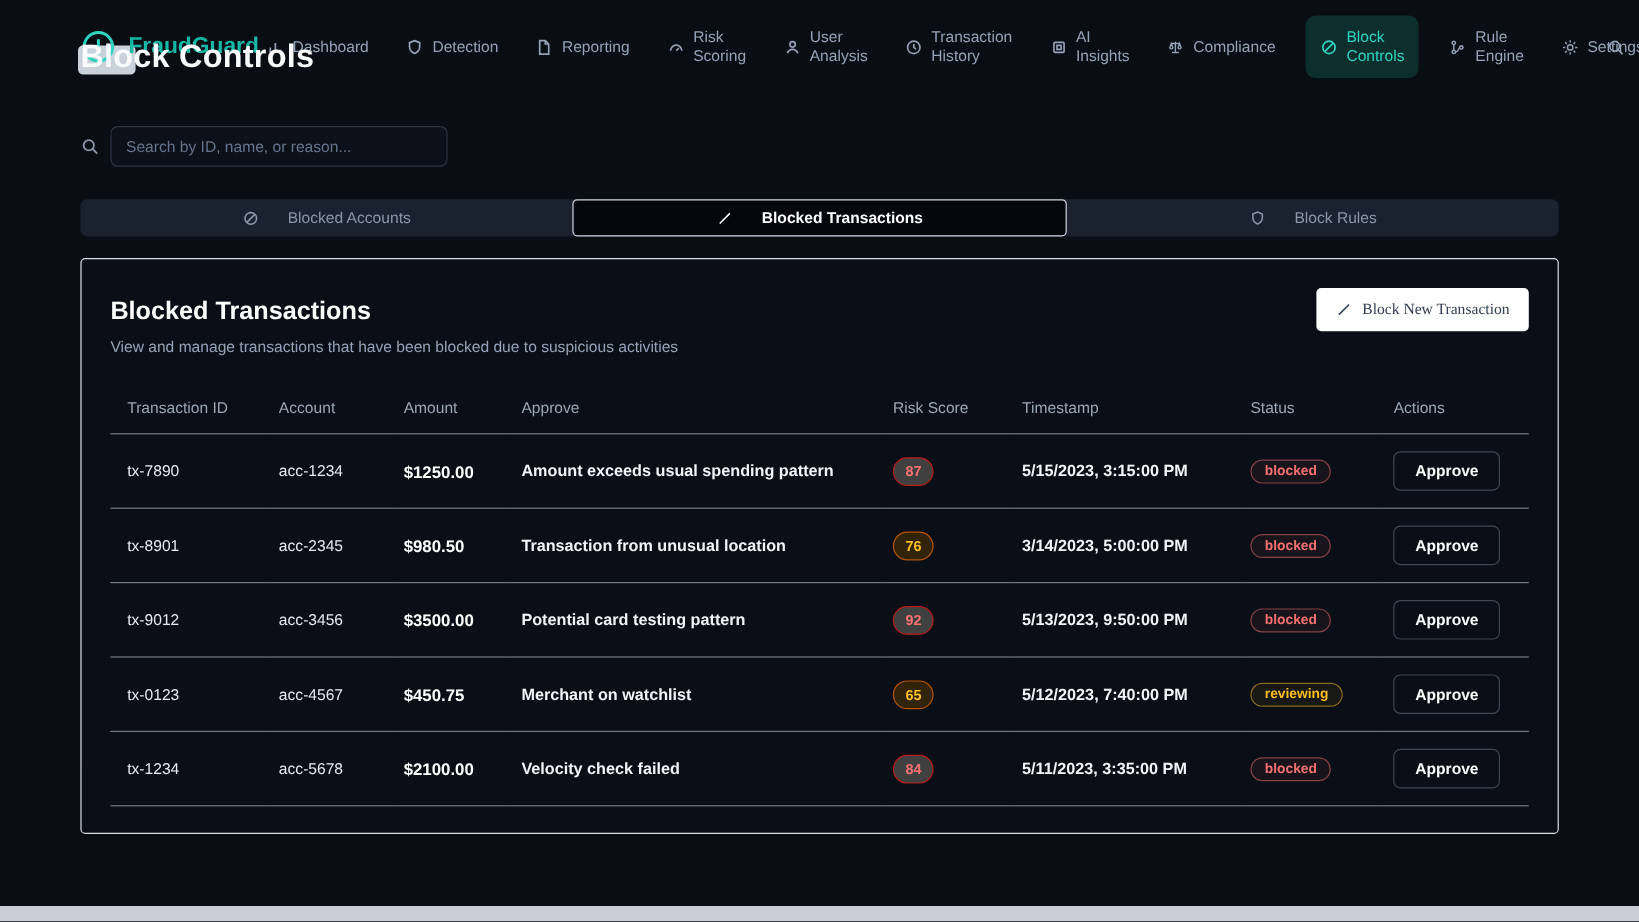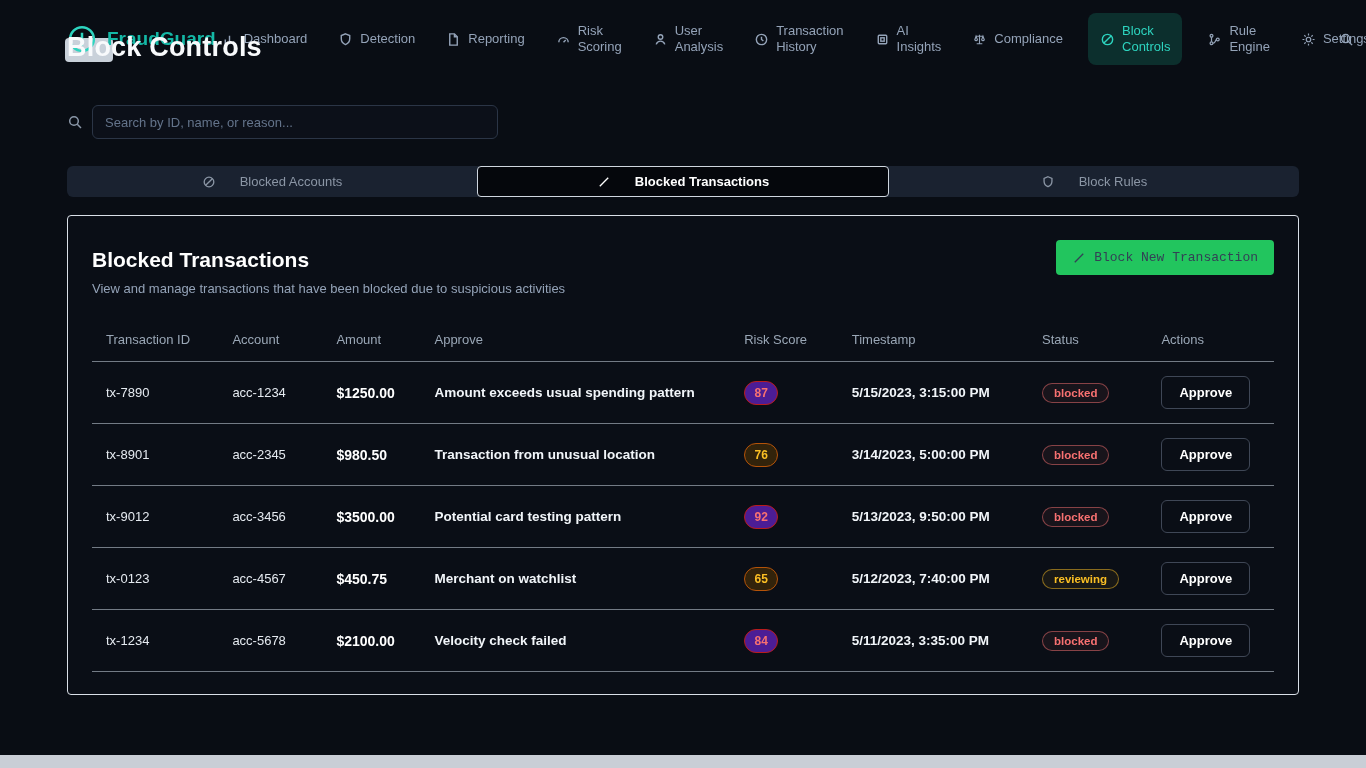--- a/index.html
+++ b/index.html
@@ -33,21 +33,21 @@
   .nav-item .nav-label{ display:inline-block; max-width:5.4em; line-height:1.25; }
   .nav-item.active{ background:#0c2f2d; color:#2dd4bf; padding:10px 12px; }
   .nav-item svg{ flex:0 0 auto; }
   .topbar-search{ position:absolute; right:12px; top:32px; color:#94a3b8; cursor:pointer; }
   
   .content{ padding:0 67px; }
   .page-subtitle{ margin-top:6px; color:#94a3b8; font-size:14px; }
   .search-row{ margin-top:27px; display:flex; align-items:center; gap:9px; }
   .search-glyph{ color:#8b98a9; display:flex; }
   .search-input{
-    width:406px; height:34px; background:#0c1019; border:1px solid #2b3546;
+    width:281px; height:34px; background:#0c1019; border:1px solid #2b3546;
     border-radius:6px; color:#cbd5e1; font-size:13px; padding:0 12px;
     font-family:"Liberation Sans",sans-serif; outline:none;
   }
   .search-input::placeholder{ color:#64748b; }
   
   .tabs{
     margin-top:27px; display:flex; background:#1a2230; border-radius:6px;
     height:31px; align-items:stretch;
   }
   .tab{
@@ -60,23 +60,23 @@
   }
   
   .card{
     margin-top:18px; border:1px solid #d9dfe7; border-radius:4px;
     background:#0a0e16; height:480px; padding:24px;
   }
   .card-head{ display:flex; align-items:flex-start; justify-content:space-between; }
   .card-title{ font-size:21px; font-weight:bold; color:#ffffff; margin-top:8px; }
   .card-subtitle{ color:#94a3b8; font-size:13px; margin-top:9px; }
   .primary-btn{
-    display:flex; align-items:center; gap:8px; background:#22c55e; color:#334155;
+    display:flex; align-items:center; gap:8px; background:#ffffff; color:#334155;
     border:none; border-radius:4px; padding:10px 16px; font-size:13px;
-    font-family:Liberation Mono, monospace; cursor:pointer; font-weight:500;
+    font-family:Liberation Serif, serif; cursor:pointer; font-weight:500;
   }
   
   table{ width:100%; border-collapse:collapse; margin-top:26px; table-layout:fixed; }
   col.c-id{width:11.2%} col.c-acc{width:8.8%} col.c-amt{width:8.3%}
   col.c-rsn{width:26.2%} col.c-rsk{width:9.1%} col.c-ts{width:16.1%}
   col.c-st{width:10.1%} col.c-act{width:10.2%}
   th{
     text-align:left; color:#9aa7b6; font-weight:normal; font-size:13px;
     padding:10px 8px 14px 8px; border-bottom:1px solid rgba(203,213,225,.55);
   }
@@ -86,21 +86,21 @@
     border-bottom:1px solid rgba(203,213,225,.55); font-size:13.5px;
   }
   .mono{ font-family:Liberation Sans, sans-serif; font-size:13px; color:#e5eaf0; }
   .amount{ font-weight:bold; color:#ffffff; font-size:14px; }
   .reason{ font-weight:bold; color:#f1f5f9; font-size:13.5px; }
   .timestamp{ font-weight:bold; color:#f1f5f9; }
   .risk-pill{
     display:inline-block; min-width:34px; text-align:center; padding:4px 6px;
     border-radius:999px; font-size:12px; font-weight:bold;
   }
-  .risk-high{ color:#f87171; background:#4c1d95; border:1px solid #b91c1c; }
+  .risk-high{ color:#f87171; background:#404040; border:1px solid #b91c1c; }
   .risk-med{ color:#fbbf24; background:#32230b; border:1px solid #b45309; }
   .status-badge{
     display:inline-block; padding:3px 11px; border-radius:999px;
     font-size:11.5px; font-weight:bold;
   }
   .st-blocked{ color:#f87171; border:1px solid rgba(248,113,113,.5); background:rgba(248,113,113,.06); }
   .st-reviewing{ color:#fbbf24; border:1px solid rgba(251,191,36,.5); background:rgba(251,191,36,.06); }
   .approve-btn{
     background:#0a0e16; color:#ffffff; border:1px solid #3f4756; border-radius:6px;
     padding:8px 17px; font-size:13px; font-weight:bold; cursor:pointer;

